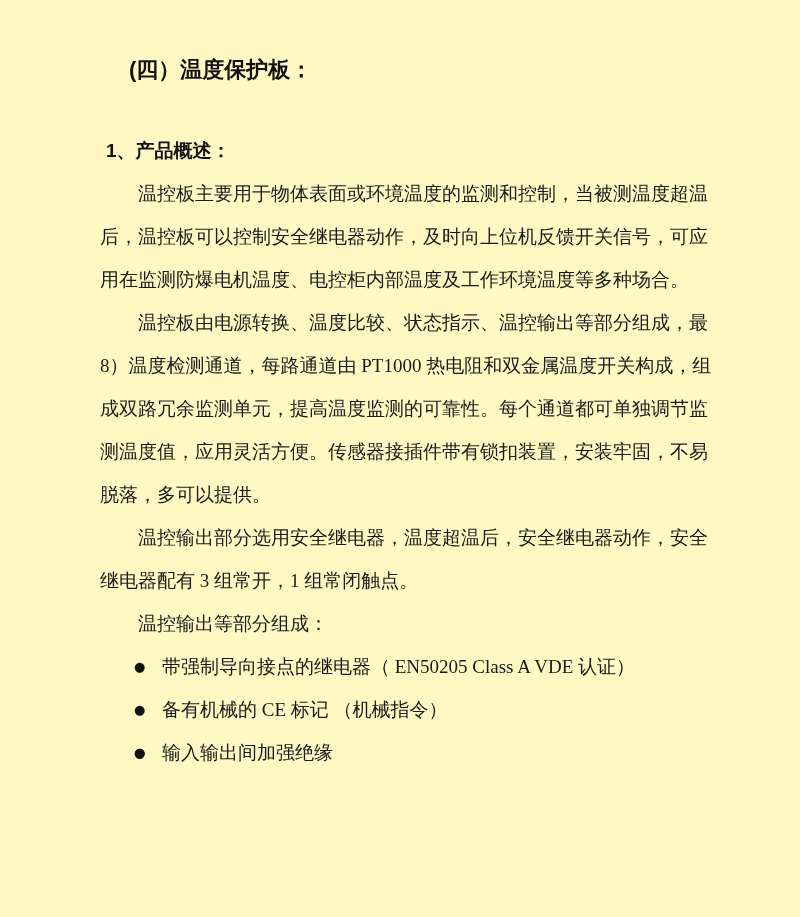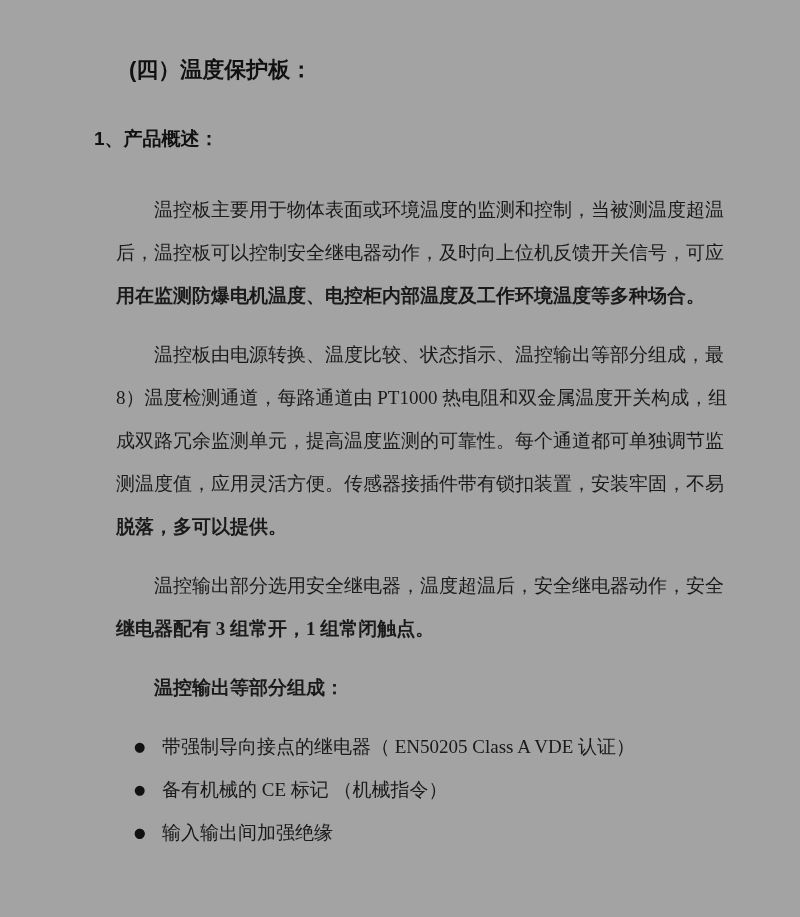--- a/index.html
+++ b/index.html
@@ -4,64 +4,64 @@
 <style>
   html, body {
     margin: 0;
     padding: 0;
     background: #ffffff;
   }
   .page {
     position: relative;
     width: 800px;
     height: 917px;
-    background: #a3a3a3;
+    background: #fef9c3;
     color: #1a1a1a;
     overflow: hidden;
   }
   .title {
     position: absolute;
     left: 129px;
     top: 56px;
     margin: 0;
     font-family: "Liberation Sans", "DejaVu Sans", sans-serif;
     font-weight: bold;
     font-size: 22px;
     line-height: 28px;
     color: #111111;
   }
   .heading {
     position: absolute;
     left: 94px;
     top: 126px;
-    margin: 0;
+    margin: 12px;
     font-family: "Liberation Sans", "DejaVu Sans", sans-serif;
     font-weight: bold;
     font-size: 19px;
     line-height: 26px;
     color: #111111;
   }
   .content {
     position: absolute;
     left: 100px;
     top: 172px;
     width: 600px;
     font-family: "Liberation Serif", "DejaVu Serif", serif;
     font-size: 19px;
     color: #1a1a1a;
   }
-  .para { margin: 16px; }
+  .para { margin: 0; }
   .line {
     line-height: 43px;
     white-space: nowrap;
     text-align: justify;
     text-align-last: justify;
   }
   .line.first { text-indent: 2em; }
-  .line.last  { text-align-last: left; font-weight: bold; }
+  .line.last  { text-align-last: left; }
   ul.bullets {
     margin: 0;
     padding: 0;
     list-style: none;
   }
   ul.bullets li {
     position: relative;
     padding-left: 62px;
     line-height: 43px;
     white-space: nowrap;

